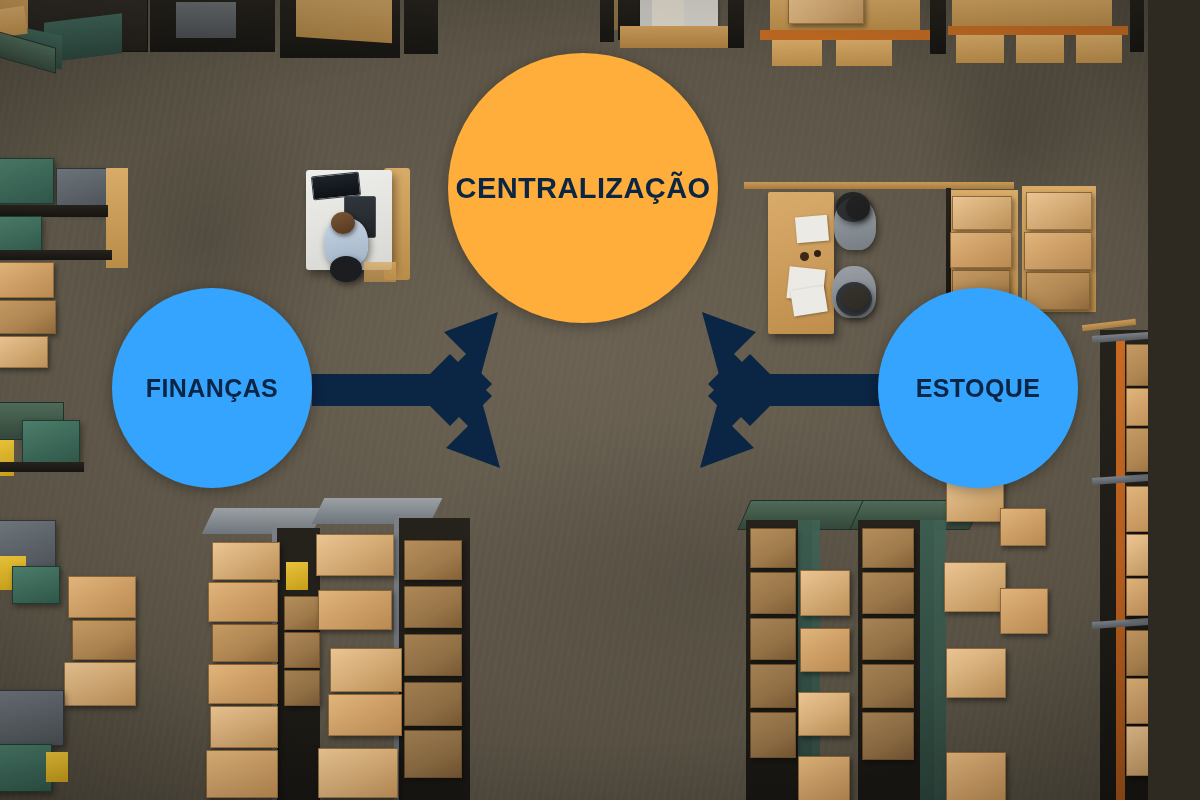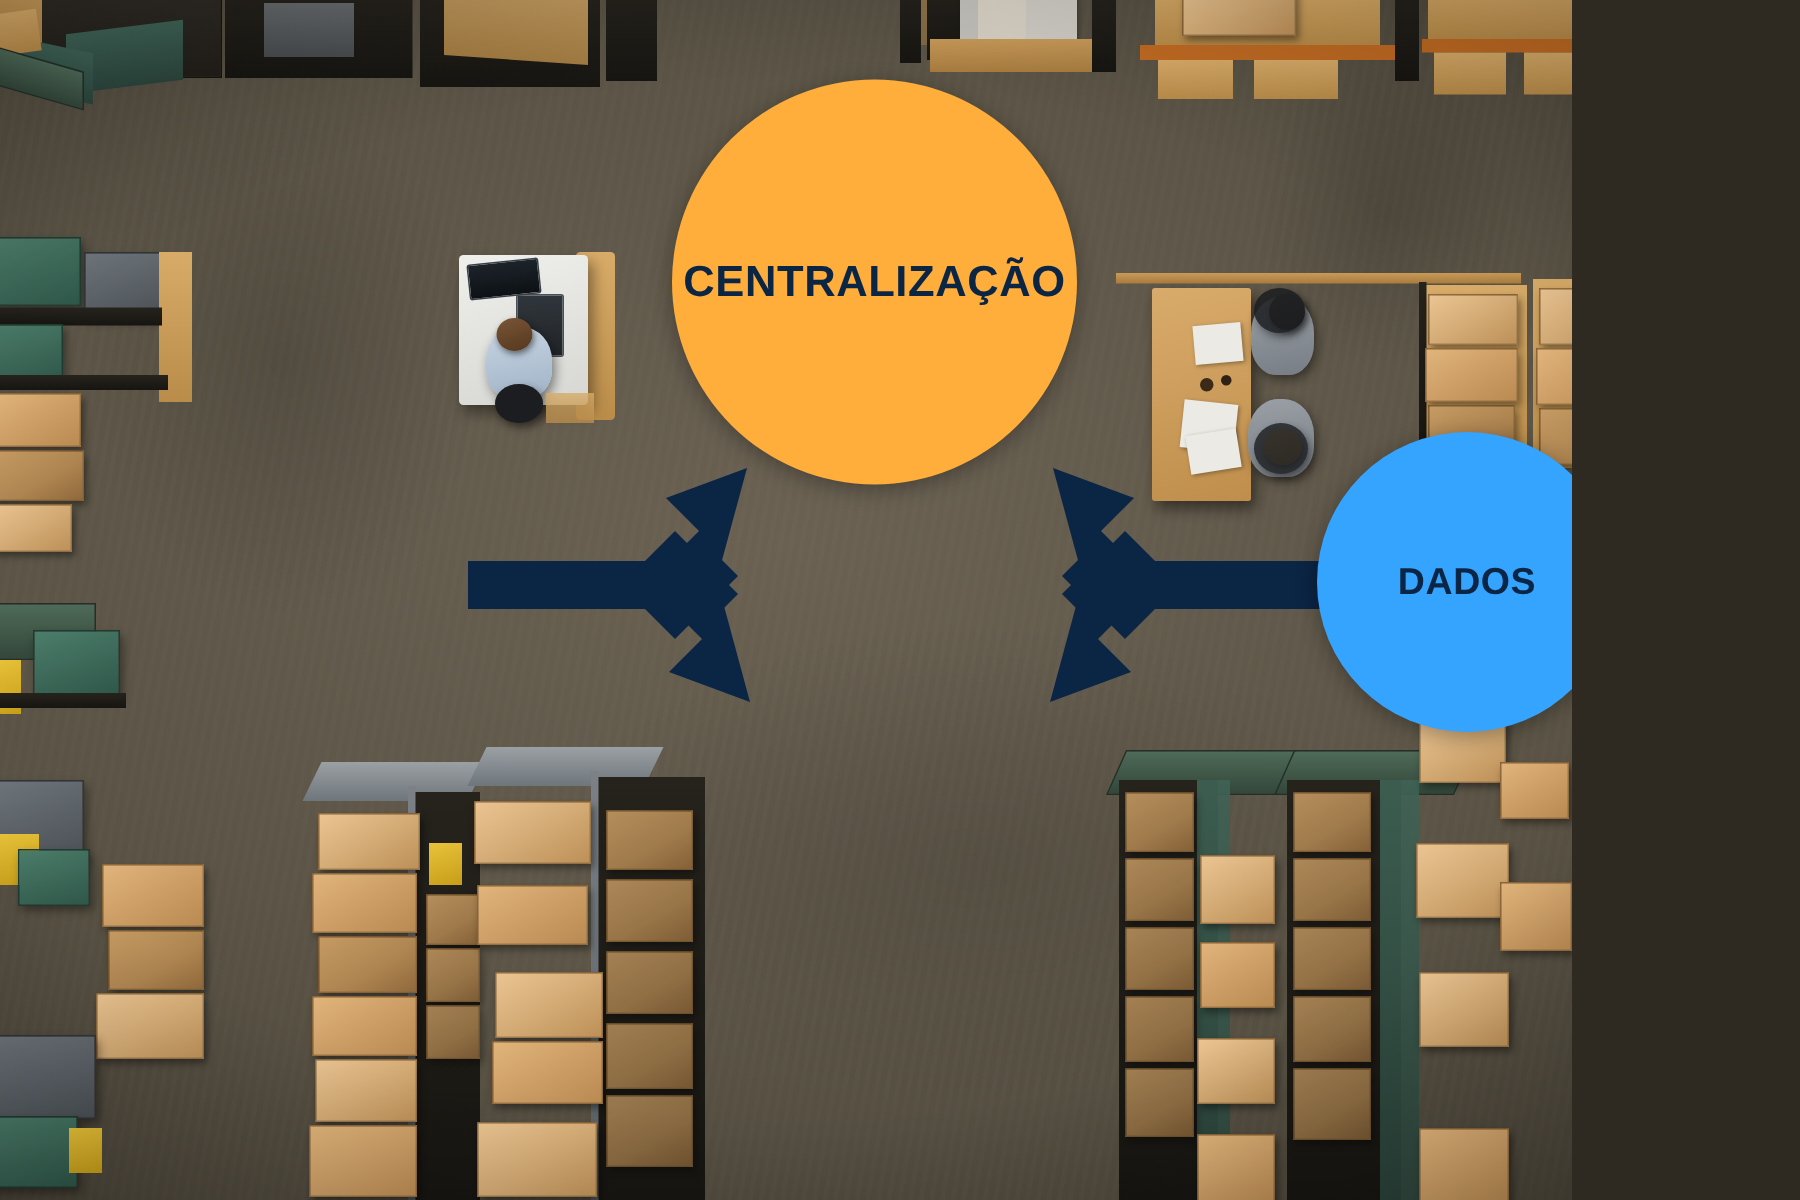--- a/index.html
+++ b/index.html
@@ -1,21 +1,21 @@
 <!DOCTYPE html>
 <html><head>
 <meta charset="utf-8">
 <style>
   html,body{margin:0;padding:0;}
   body{
     width:1200px;height:800px;overflow:hidden;
     font-family:"Liberation Sans","DejaVu Sans",sans-serif;
     background:#2e2a22;
   }
-  #stage{position:relative;width:1048px;height:800px;overflow:hidden;text-decoration:underline;}
+  #stage{position:relative;width:1148px;height:800px;overflow:hidden;text-decoration:underline;}
 
   
   .bg{position:absolute;inset:0;overflow:hidden;background:
       radial-gradient(130% 100% at 50% 45%, #6b6253 0%, #5d5648 38%, #494337 70%, #3a3529 100%);}
   .floor-noise{position:absolute;inset:0;opacity:.5;
      background:
        radial-gradient(closest-side at 18% 30%, rgba(0,0,0,.28), transparent 70%),
        radial-gradient(closest-side at 62% 72%, rgba(0,0,0,.22), transparent 70%),
        radial-gradient(closest-side at 88% 18%, rgba(0,0,0,.3), transparent 70%),
        repeating-linear-gradient(100deg, rgba(255,255,255,.018) 0 3px, rgba(0,0,0,.02) 3px 7px);}
@@ -273,19 +273,22 @@
       <path d="M700,468 L754,448 L732,426 L756,402 L726,372 L700,468 Z" fill="#0b2544"></path>
     </g>
   </svg>
 
   <div class="node hub" style="left:448px;top:53px;width:270px;height:270px;">
     <div>
       <span>CENTRALIZAÇÃO</span>
     </div>
   </div>
 
+  <div class="node leaf" style="left:112px;top:288px;width:200px;height:200px;">
+    <span>FINANÇAS</span>
+  </div>
 
   <div class="node leaf" style="left:878px;top:288px;width:200px;height:200px;">
-    <span>DADOS</span>
+    <span>ESTOQUE</span>
   </div>
 
 
 </div>
 
 </body></html>

